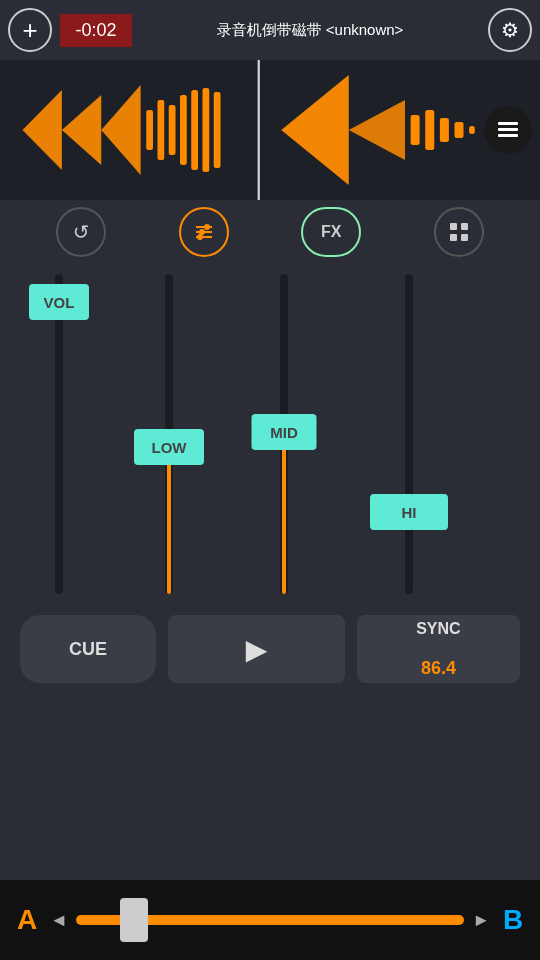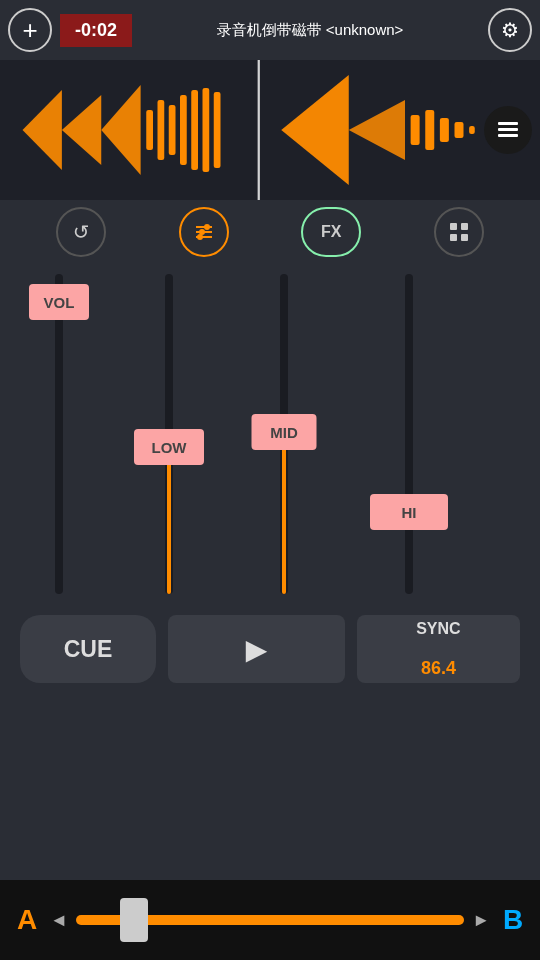--- a/index.html
+++ b/index.html
@@ -32,21 +32,21 @@
       display: flex;
       align-items: center;
       justify-content: center;
       cursor: pointer;
       flex-shrink: 0;
     }
     .time-display {
       background: #8b1a1a;
       color: #fff;
       font-size: 18px;
-      font-weight: bold;
+      font-weight: normal;
       padding: 6px 7px;
       min-width: 72px;
       text-align: center;
       flex-shrink: 0;
     }
     .track-info {
       flex: 1;
       color: #fff;
       font-size: 15px;
       text-align: center;
@@ -151,21 +151,21 @@
       background: #1a1c22;
       border-radius: 4px;
       position: relative;
       cursor: pointer;
     }
 
     .slider-thumb {
       position: absolute;
       left: 50%;
       transform: translateX(-50%);
-      background: #fca5a5;
+      background: #5eead4;
       border-radius: 4px;
       cursor: grab;
     }
 
     
     .bottom-buttons {
       position: absolute;
       bottom: 0;
       left: 0;
       right: 0;
@@ -178,21 +178,21 @@
       background: #2a2d35;
     }
 
     .cue-btn {
       flex: 1;
       height: 68px;
       background: #3a3d45;
       border: none;
       border-radius: 20px;
       color: #ddd;
-      font-size: 23px;
+      font-size: 18px;
       font-weight: bold;
       cursor: pointer;
     }
 
     .play-btn {
       flex: 1.3;
       height: 68px;
       background: #3a3d45;
       border: none;
       border-radius: 8px;

